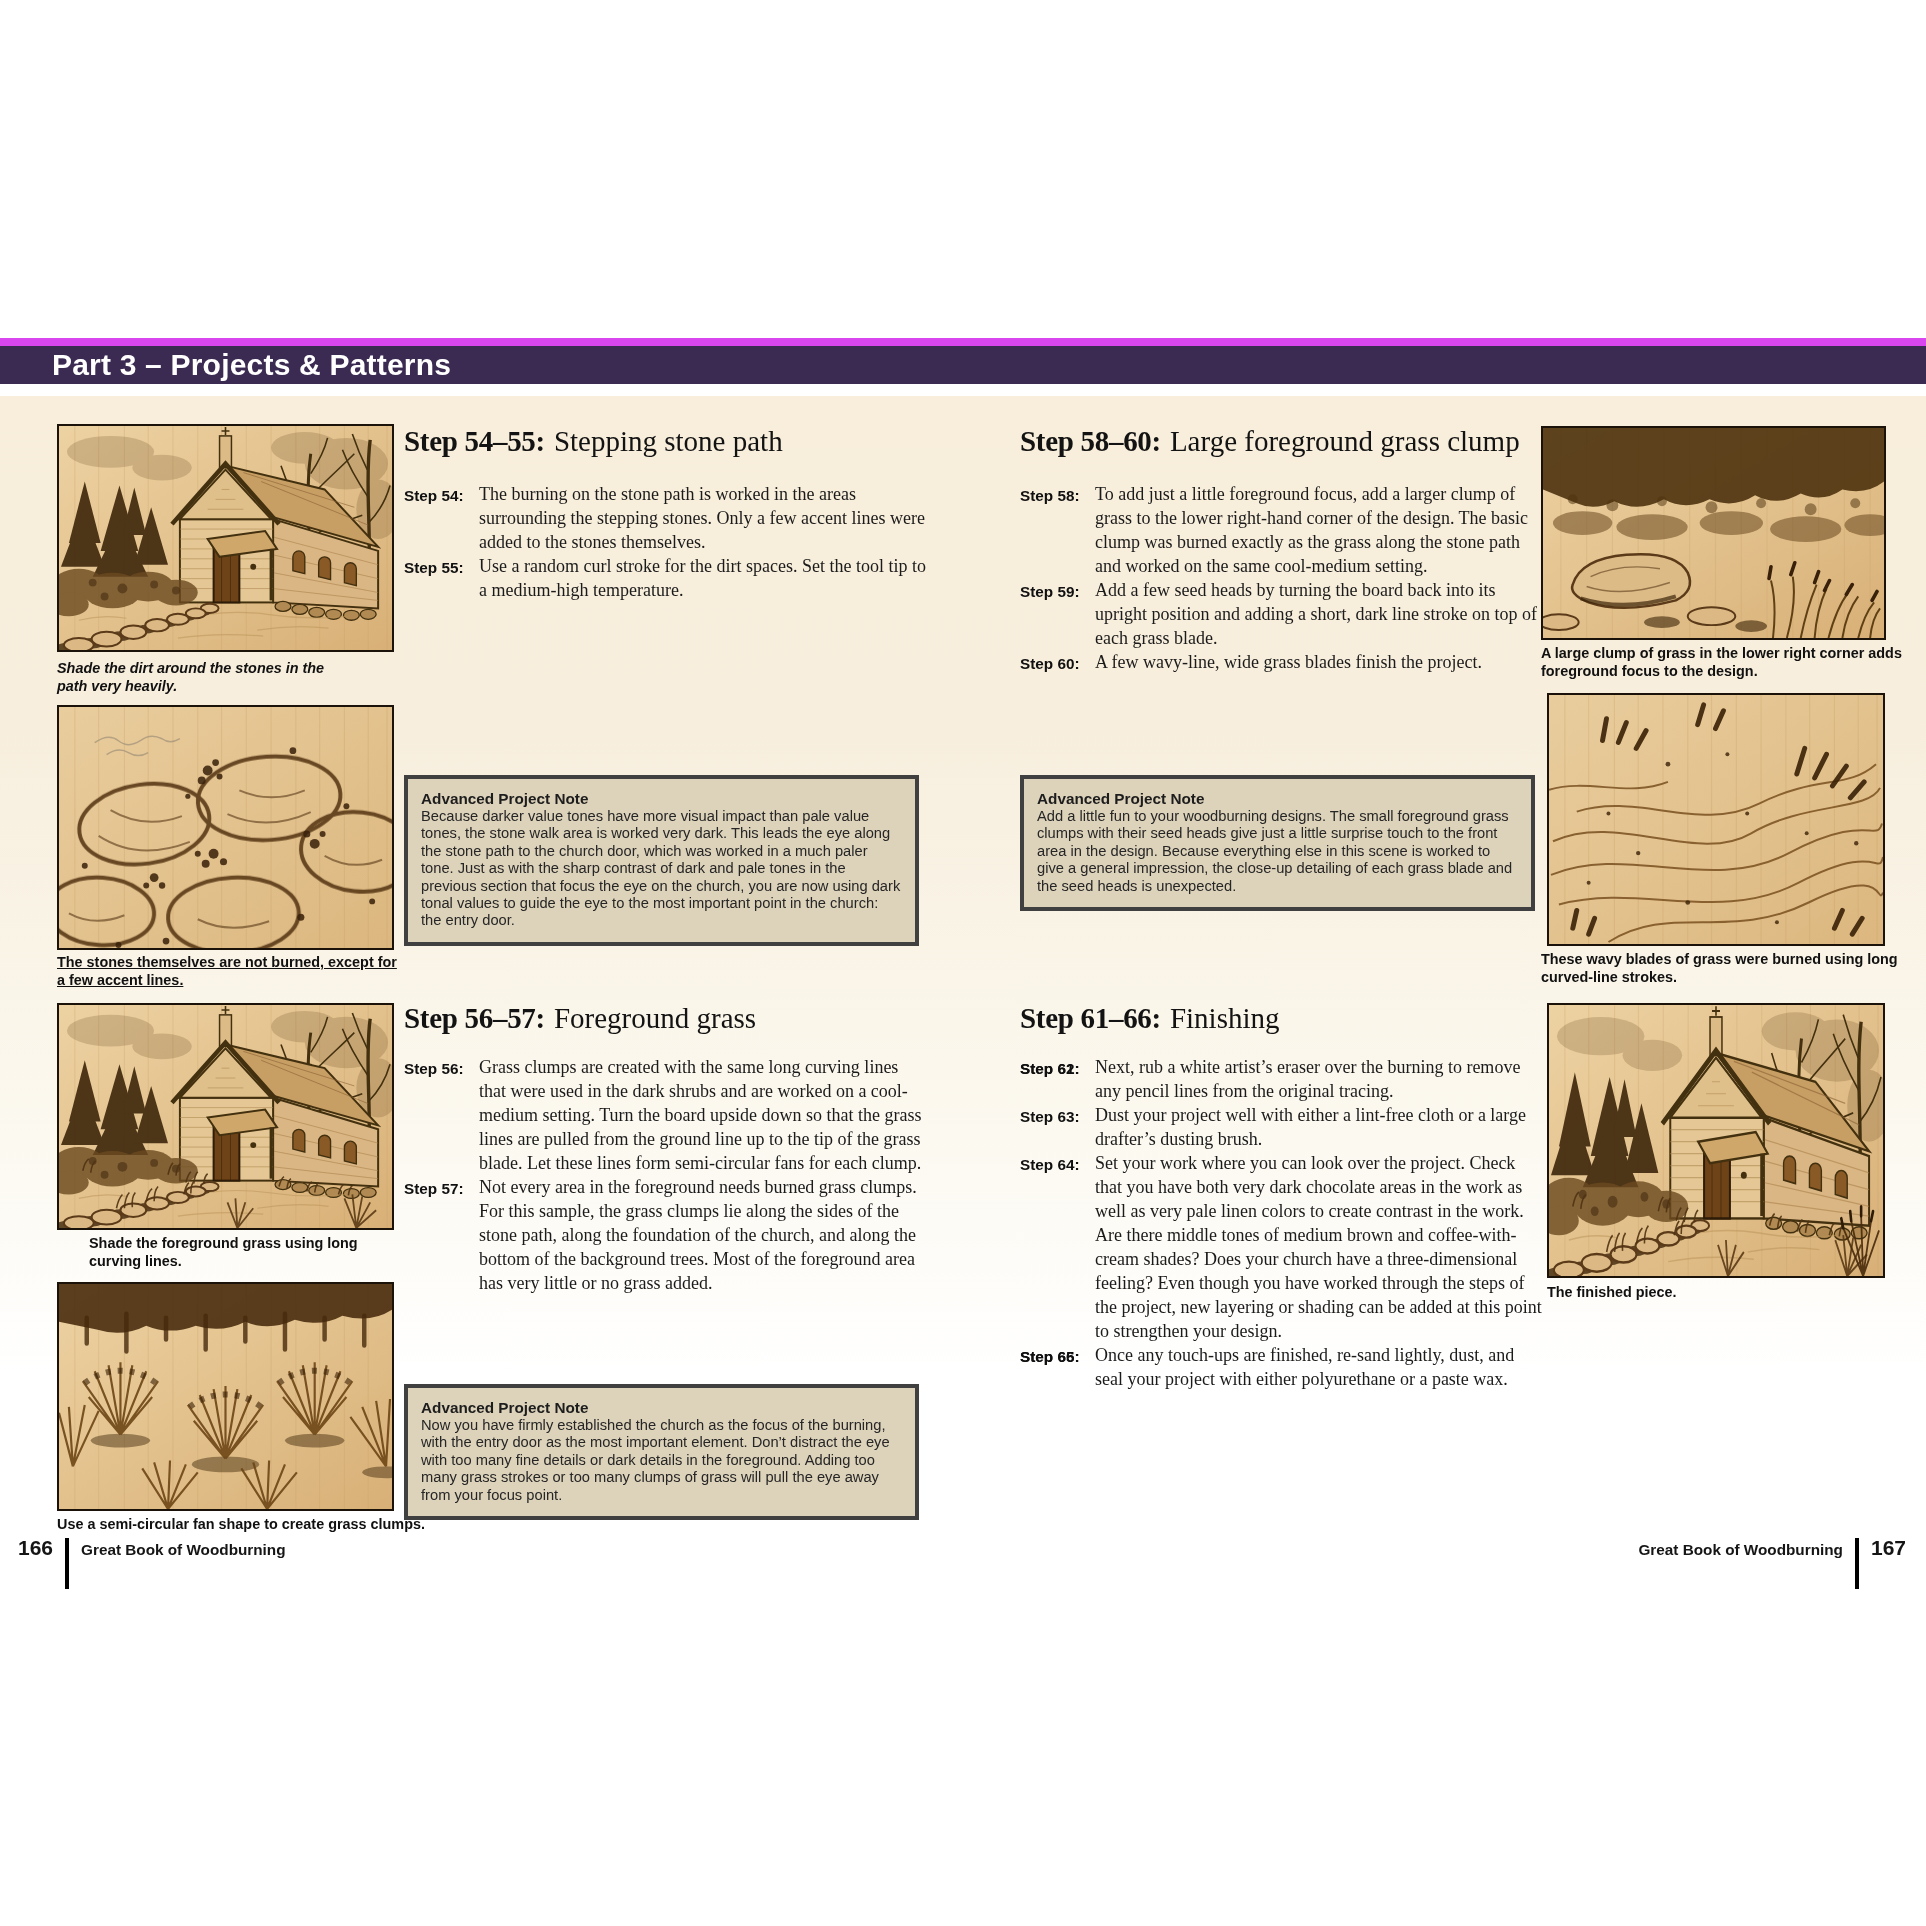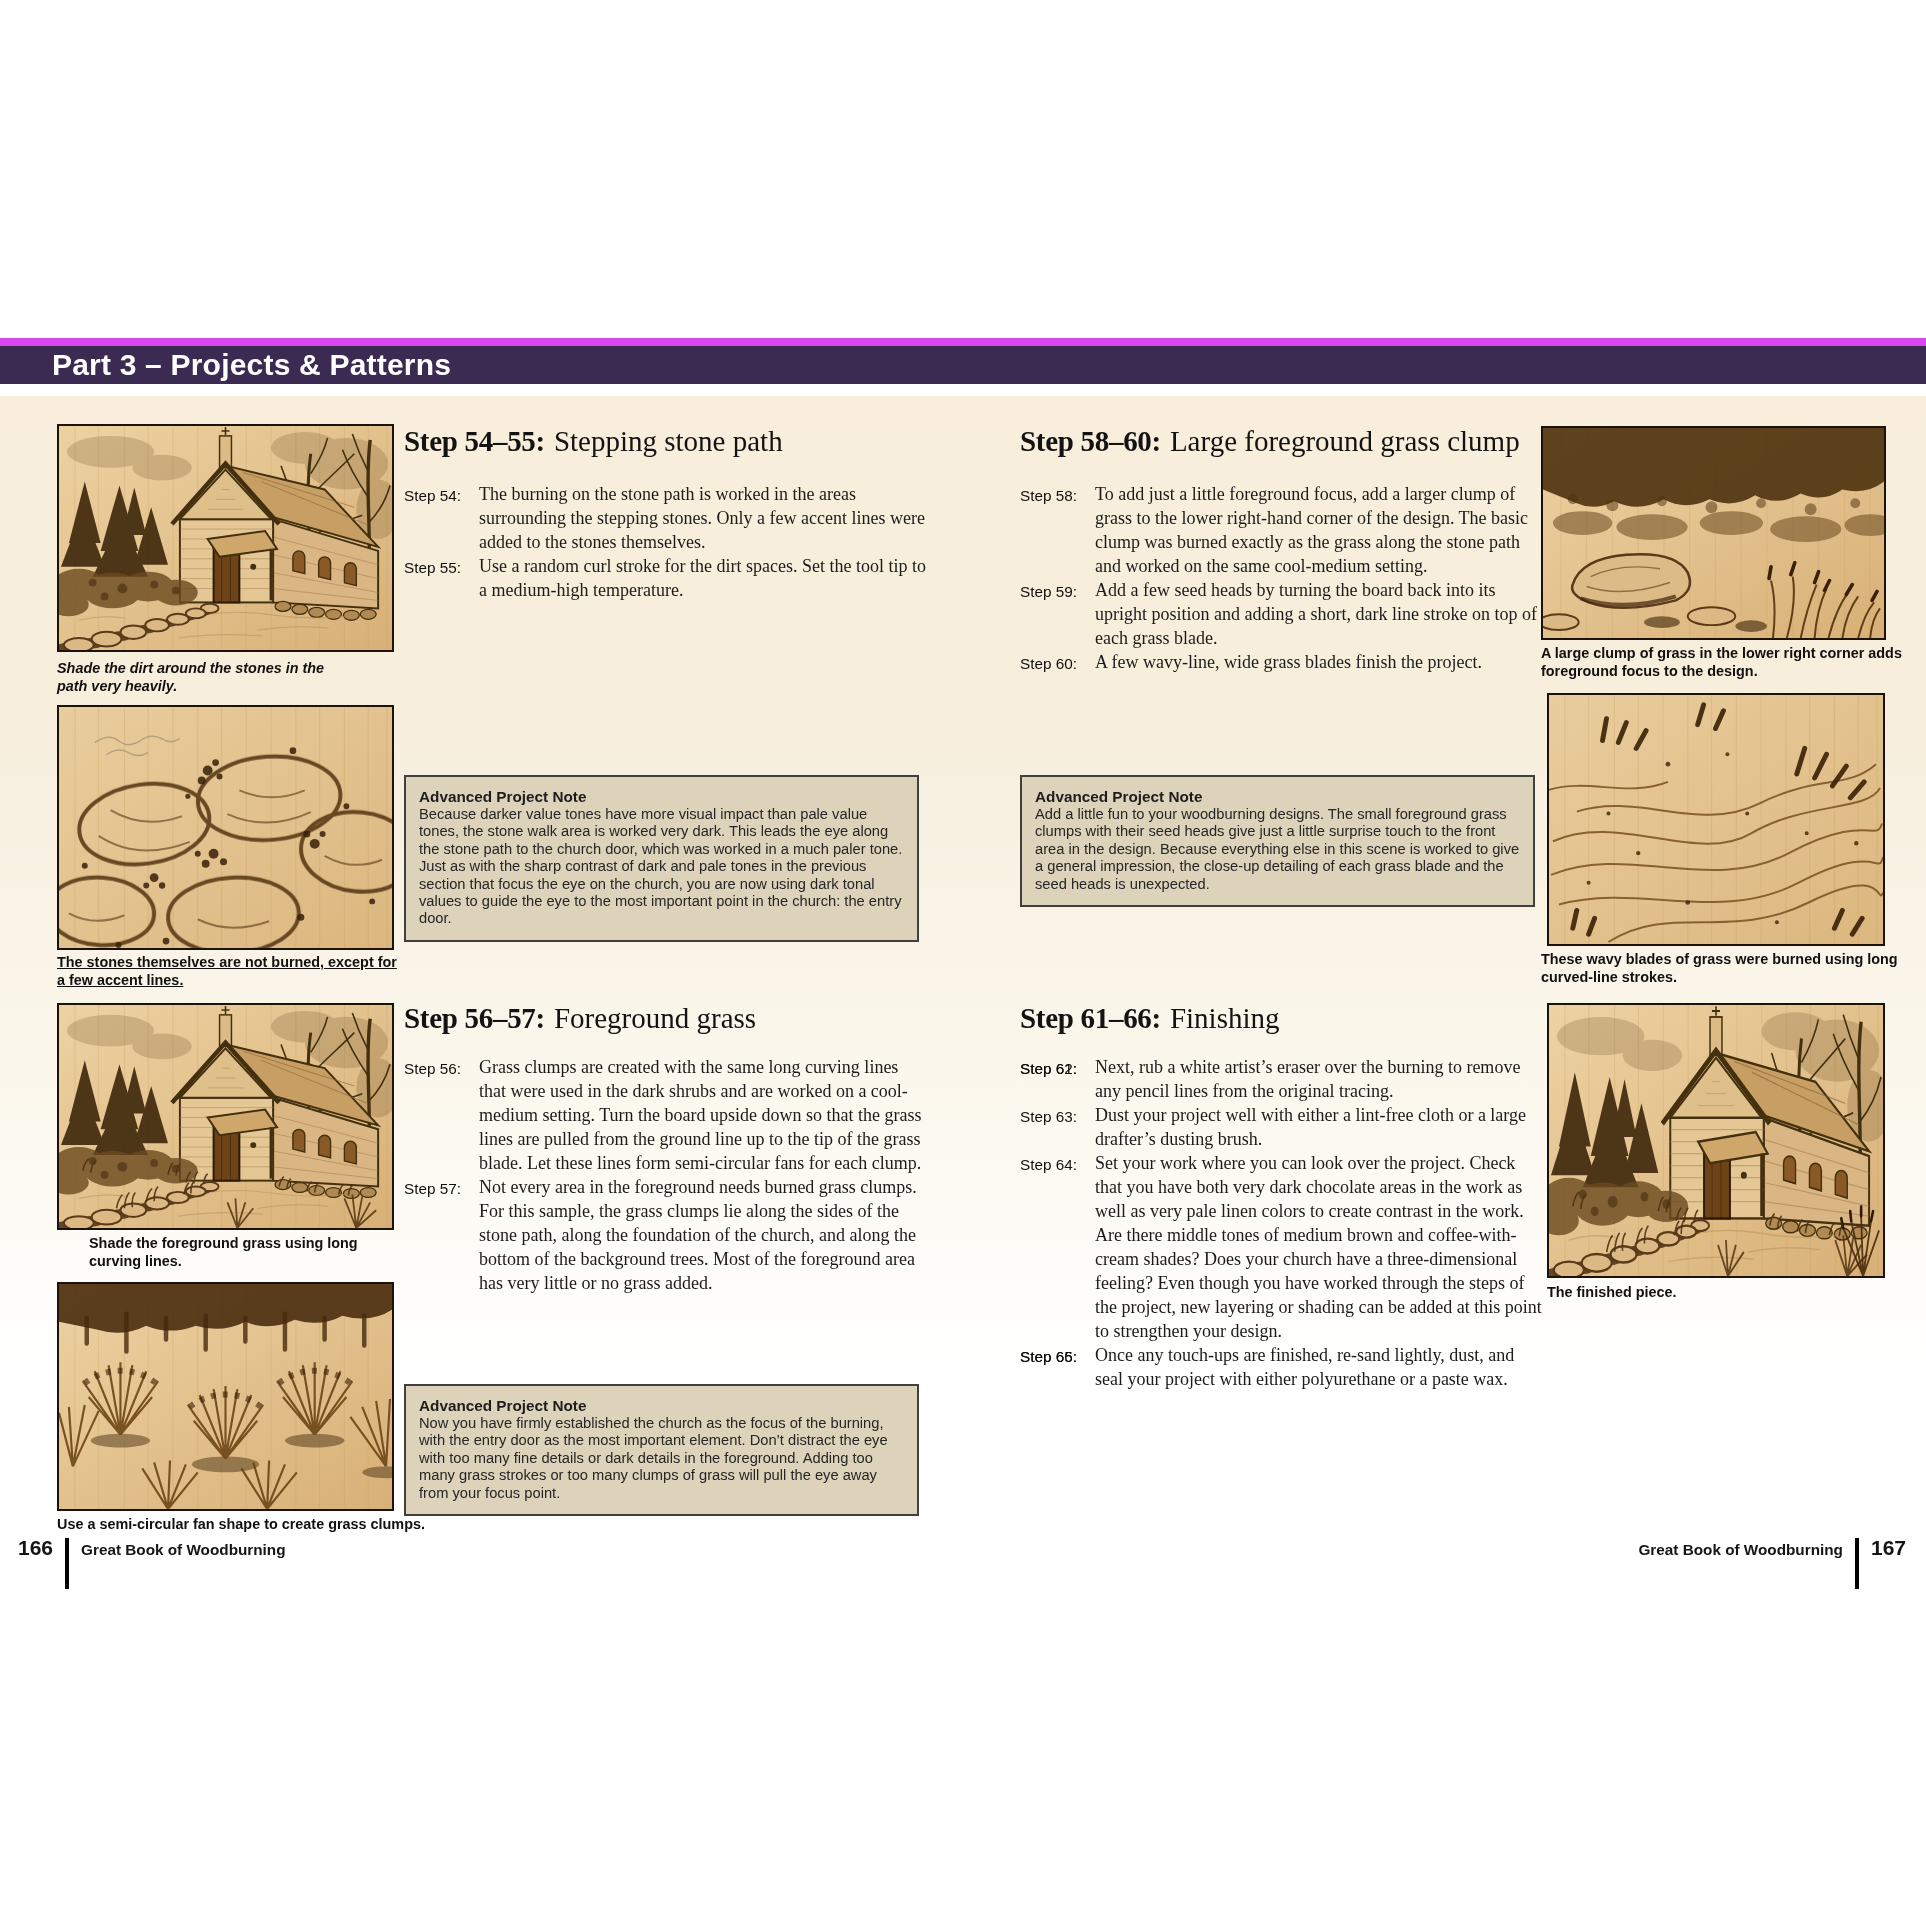--- a/index.html
+++ b/index.html
@@ -19,24 +19,24 @@
 
   .caption { position:absolute; font-size:14.4px; line-height:18px; font-weight:700; color:#111; }
 
   .sec-head { position:absolute; font-family:"Liberation Serif", serif; font-size:29px; line-height:34px; color:#131313; white-space:nowrap; }
   .sec-head b { font-weight:700; margin-right:9px; letter-spacing:-0.3px; }
 
   .steps { position:absolute; width:522px; font-family:"Liberation Serif", serif;
            font-size:18px; line-height:24px; color:#1b1b1b; }
   .step { position:relative; padding-left:75px; }
   .slabel { position:absolute; left:0; top:2px; font-family:"Liberation Sans", sans-serif;
-            font-weight:400; font-size:15.3px; line-height:24px; color:#101010; }
+            font-weight:700; font-size:15.3px; line-height:24px; color:#101010; }
   .stext { display:block; }
 
-  .note { position:absolute; width:515px; background:#ddd2ba; border:2px solid #404040;
+  .note { position:absolute; width:515px; background:#ddd2ba; border:4px solid #404040;
           padding:10px 13px 12px; }
   .note-title { font-size:15.3px; font-weight:700; line-height:19px; color:#1d1d1d; }
   .note-body { font-size:14.7px; line-height:17.4px; color:#262626; }
 
   .footer { position:absolute; display:flex; align-items:flex-start; }
   .pgnum { font-size:21px; font-weight:700; line-height:22px; }
   .fbar { width:4px; height:51px; background:#000; margin:1px 12px 0 12px; flex:0 0 auto; }
   .ftitle { font-size:15.3px; font-weight:700; padding-top:4px; }
 </style>
 </head>

